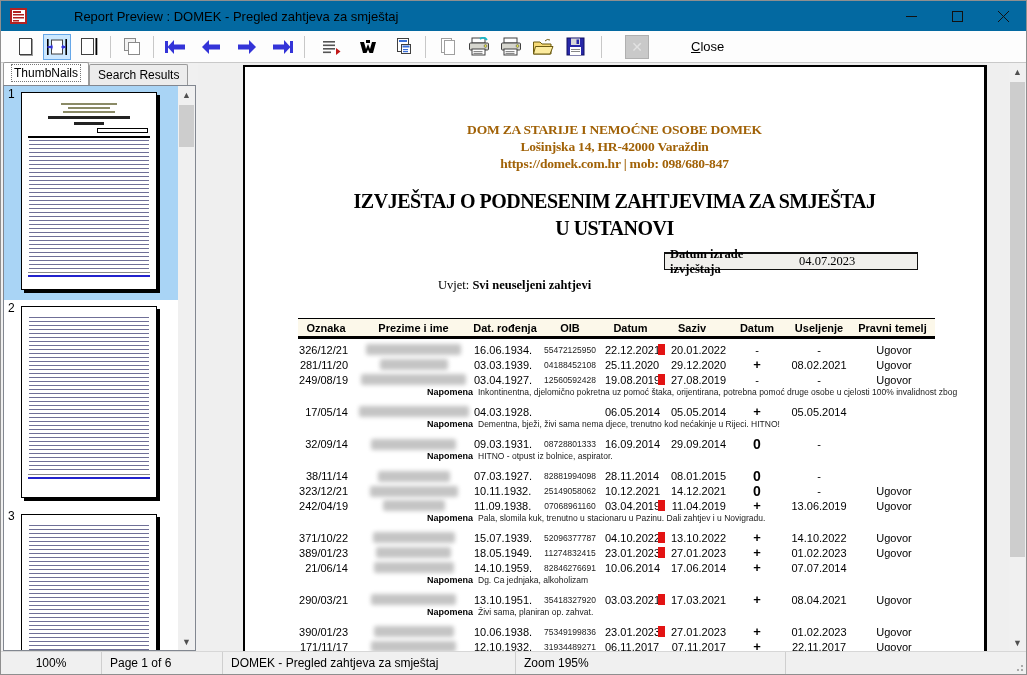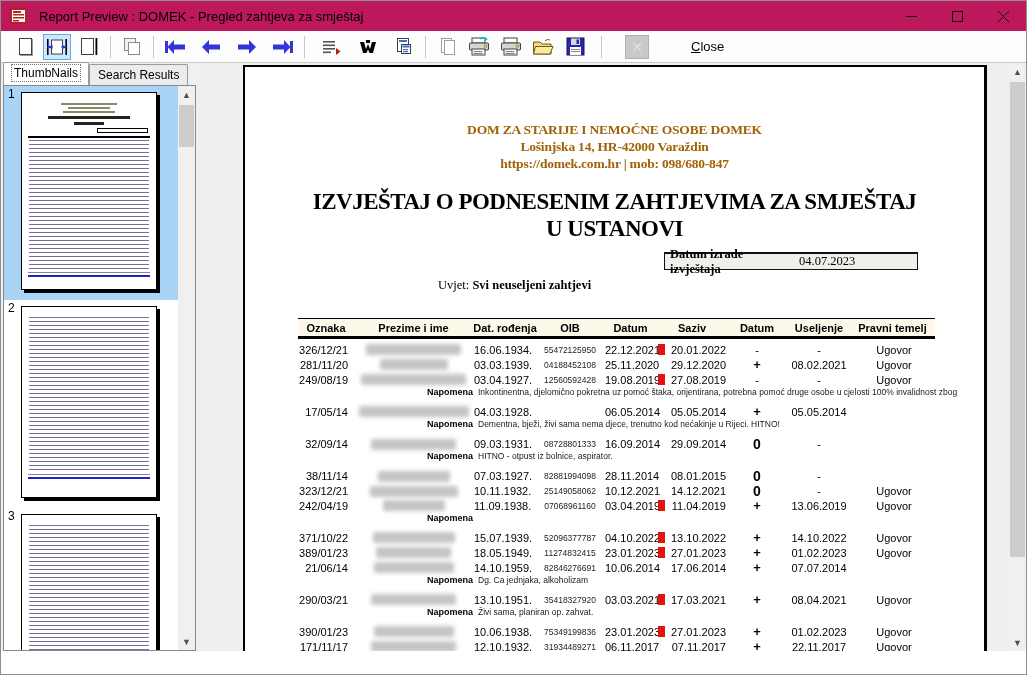--- a/index.html
+++ b/index.html
@@ -2,22 +2,22 @@
 <html><head>
 <meta charset="utf-8">
 <style>
   * { box-sizing: border-box; margin: 0; padding: 0; }
   html,body { width:1027px; height:675px; overflow:hidden; background:#e8e8e8;
               font-family:"Liberation Sans", sans-serif; }
   .window { position:absolute; left:0; top:0; width:1027px; height:675px;
             background:#fff; border:1px solid #8f8f8f; }
 
   
-  .titlebar { position:absolute; left:0; top:0; right:0; height:30px; background:#be185d;
-              display:flex; align-items:center; }
+  .titlebar { position:absolute; left:0; top:0; right:0; height:30px; background:#0369a1;
+              display:flex; align-items:center;gap:35px; }
   .title-icon { width:17px; height:16px; margin-left:9px; position:relative; flex:none; }
   .title-text { margin-left:12px; font-size:13px; color:#000; white-space:nowrap; }
   .winbtns { margin-left:auto; display:flex; height:30px; }
   .winbtn { width:46px; height:30px; display:flex; align-items:center; justify-content:center;
             font-size:13px; color:#111; }
   .winbtn svg { display:block; }
 
   
   .toolbar { position:absolute; left:0; top:30px; right:0; height:32px; background:#fdfdfd;
              border-bottom:1px solid #c9c9c9; display:flex; align-items:center; padding-left:10px; }
@@ -73,21 +73,21 @@
              overflow:hidden; }
   .pvscroll { position:absolute; right:0; top:0; width:17px; bottom:0; background:#f0f0f0; }
   .page { position:absolute; left:45px; top:2px; width:744px; height:700px; background:#fff;
           border:2px solid #000; border-right-width:3px; overflow:hidden; }
 
   
   .rep-head { text-align:center; padding-top:54px; font-family:"Liberation Serif", serif;
               font-weight:bold; color:#a16207; }
   .rep-head div { font-size:13.5px; line-height:17px; letter-spacing:-0.2px; }
   .rep-title { text-align:center; margin-top:16px; font-family:"Liberation Serif", serif;
-               font-weight:bold; font-size:23px; line-height:27px; letter-spacing:-0.5px; }
+               font-weight:bold; font-size:20px; line-height:27px; letter-spacing:-0.5px; }
   .datebox { margin:10px 66px 0 auto; width:254px; height:18px; border:1px solid #111;
              border-top-width:2px; background:#f0efec; display:flex; align-items:center;
              font-family:"Liberation Serif", serif; font-size:12.5px;gap:32px; }
   .datebox .lbl { font-weight:bold; padding-left:5px; flex:1; }
   .datebox .val { width:118px; text-align:left; }
   .uvjet { margin:8px 0 0 193px; font-family:"Liberation Serif", serif; font-size:12.5px; }
   .uvjet b { font-weight:bold; }
 
   .rtable { width:637px; margin:25px 0 0 53px; }
   .rhead { display:grid; grid-template-columns:56px 119px 64px 66px 55px 68px 62px 62px 85px;
@@ -509,20 +509,21 @@
                 <div class="c-mark">
                   <span class="mark"></span>
                 </div>
                 <div class="c-saziv">11.04.2019</div>
                 <div class="odl-plus">+</div>
                 <div>13.06.2019</div>
                 <div class="c-temelj">Ugovor</div>
               </div>
               <div class="nrow">
                 <span class="nlbl">Napomena</span>
+                <span class="ntxt">Pala, slomila kuk, trenutno u stacionaru u Pazinu. Dali zahtjev i u Novigradu.</span>
               </div>
               <div class="rrow">
                 <div class="c-oznaka">371/10/22</div>
                 <div>
                   <div class="blur" style="width: 82px;"></div>
                 </div>
                 <div class="c-dob">15.07.1939.</div>
                 <div class="c-oib">52096377787</div>
                 <div class="c-datum">04.10.2022</div>
                 <div class="c-mark">
@@ -621,13 +622,22 @@
         </div>
       </div>
       <div class="pvscroll">
         <div class="scr-arrow" style="top:0">▲</div>
         <div class="scr-thumb" style="top:19px; height:475px"></div>
         <div class="scr-arrow" style="bottom:0">▼</div>
       </div>
     </div>
   </div>
 
+  <div class="statusbar">
+    <div class="sb-panel sb-p1">100%</div>
+    <div class="sb-panel sb-p2">Page 1 of 6</div>
+    <div class="sb-panel sb-p3">DOMEK - Pregled zahtjeva za smještaj</div>
+    <div class="sb-panel sb-p4">Zoom 195%</div>
+    <div class="sb-fill">
+      <div class="sb-grip"></div>
+    </div>
+  </div>
 </div>
 
 </body></html>

